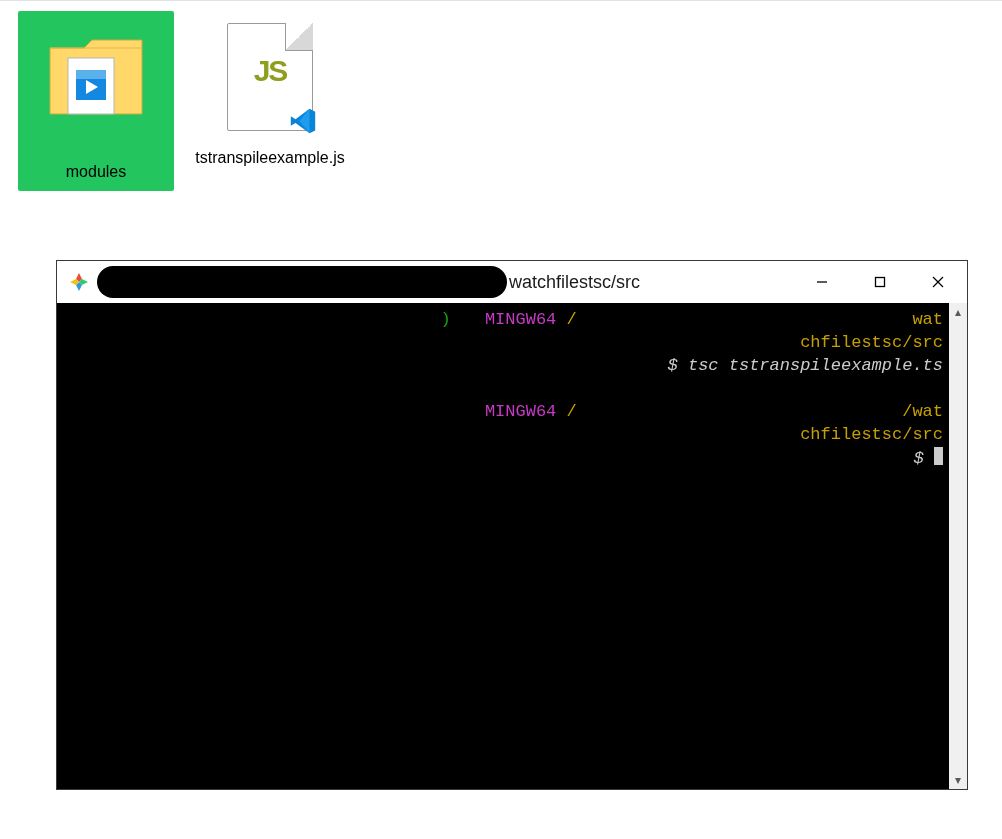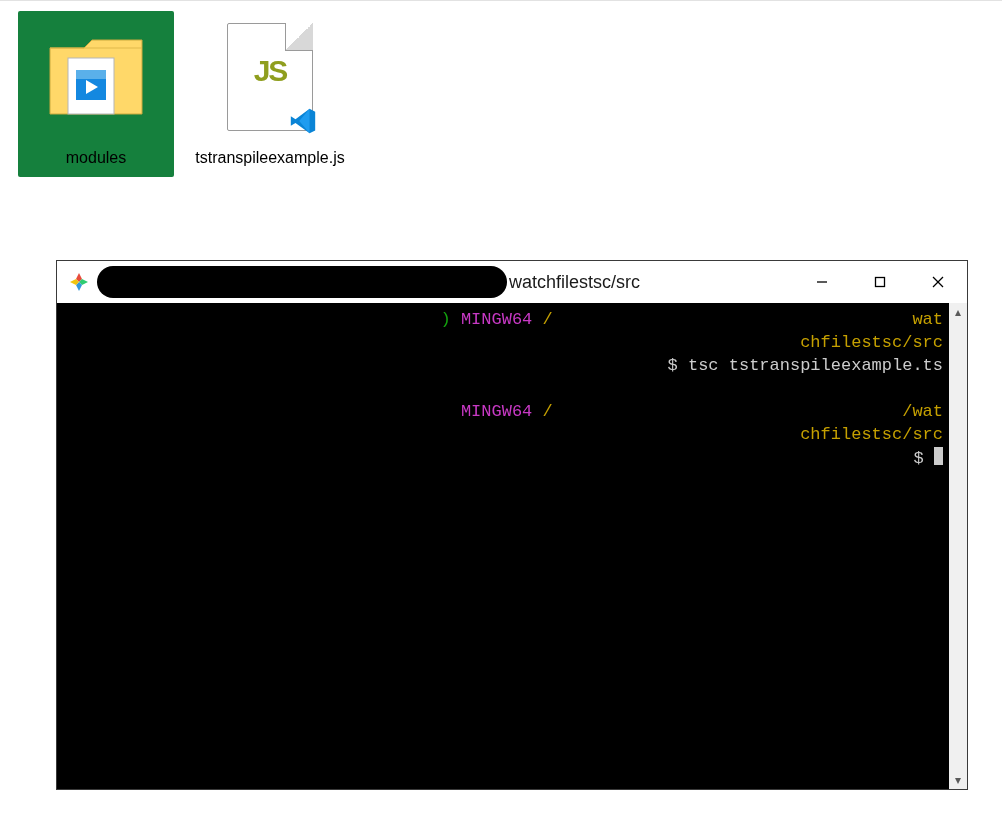--- a/index.html
+++ b/index.html
@@ -30,21 +30,22 @@
   .file-item {
     width: 156px;
     display: flex;
     flex-direction: column;
     align-items: center;
     padding: 6px 2px 8px 2px;
     border-radius: 2px;
     cursor: default;
   }
   .file-item.selected {
-    background: #15803d;
+    background: #22c55e;
+    gap: 14px;
   }
   .file-icon-wrap {
     width: 120px;
     height: 120px;
     display: flex;
     align-items: center;
     justify-content: center;
     margin-bottom: 10px;
   }
   .file-label {
@@ -188,23 +189,23 @@
   .scroll-arrow {
     position:absolute; left:0; width:18px; height:18px;
     display:flex;align-items:center;justify-content:center;
     color:#5a5a5a; font-size:12px;
   }
   .scroll-arrow.up{top:0;}
   .scroll-arrow.down{bottom:0;}
 
   
   .c-green  { color:#13a10e; }
-  .c-magenta{ color:#c839c5; }
+  .c-magenta{ color:#c839c5;margin-left:24px; }
   .c-yellow { color:#c5a000; }
-  .c-white  { color:#cccccc; }
+  .c-white  { color:#cccccc;font-style:italic; }
 
   .term-line { display:block; white-space:pre;text-align:right; }
   .term-row {
     display:flex;
     justify-content:space-between;
   }
   .term-row .left{ white-space:pre; }
   .term-row .right{ white-space:pre; }
 
   .cursor-blk {

